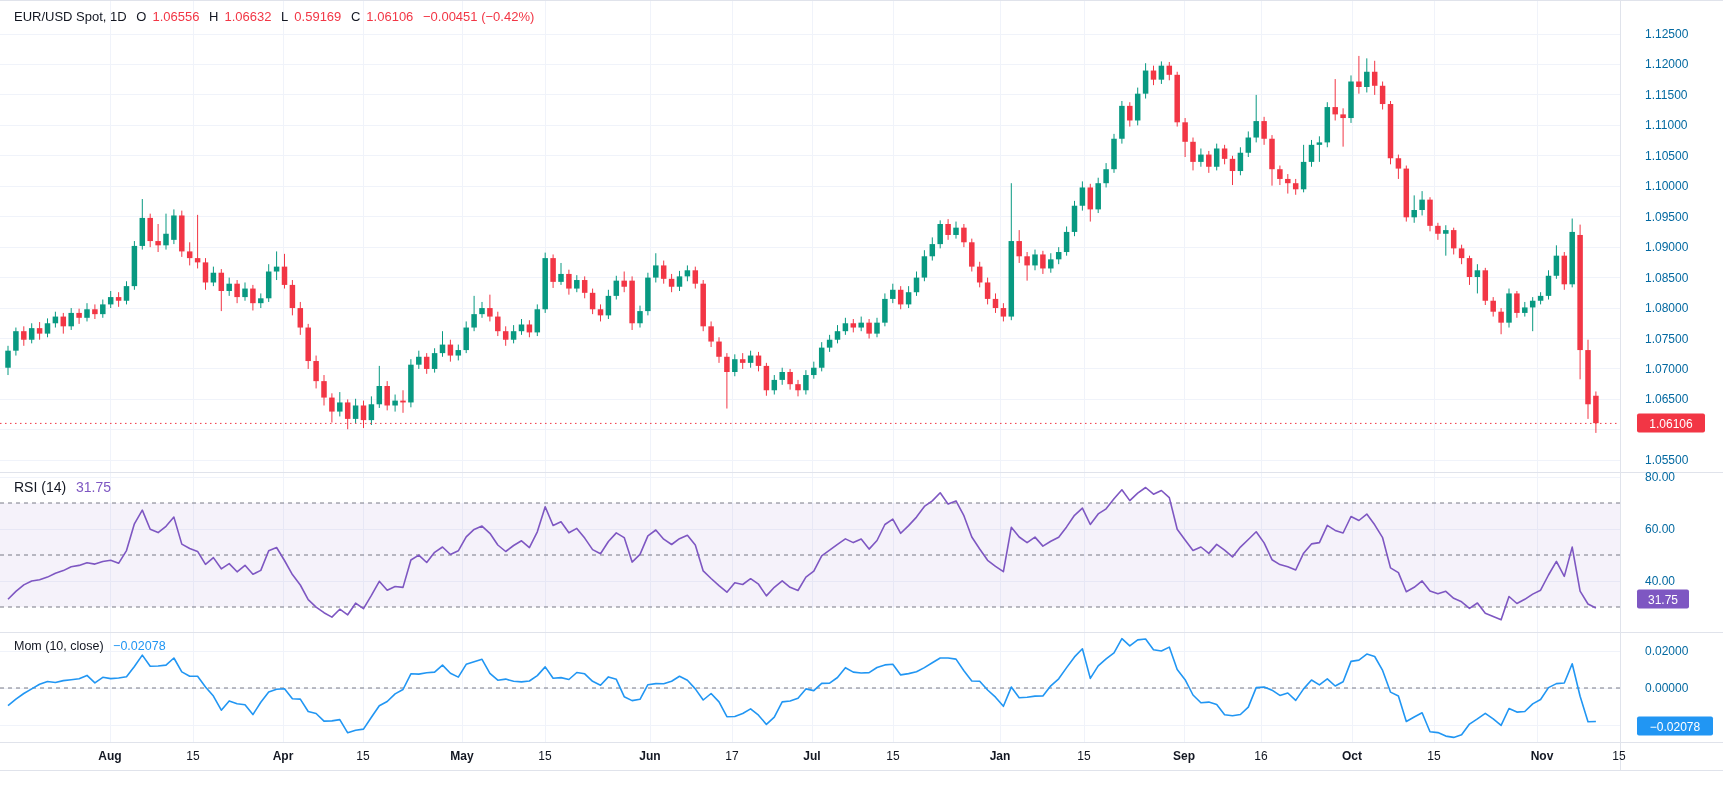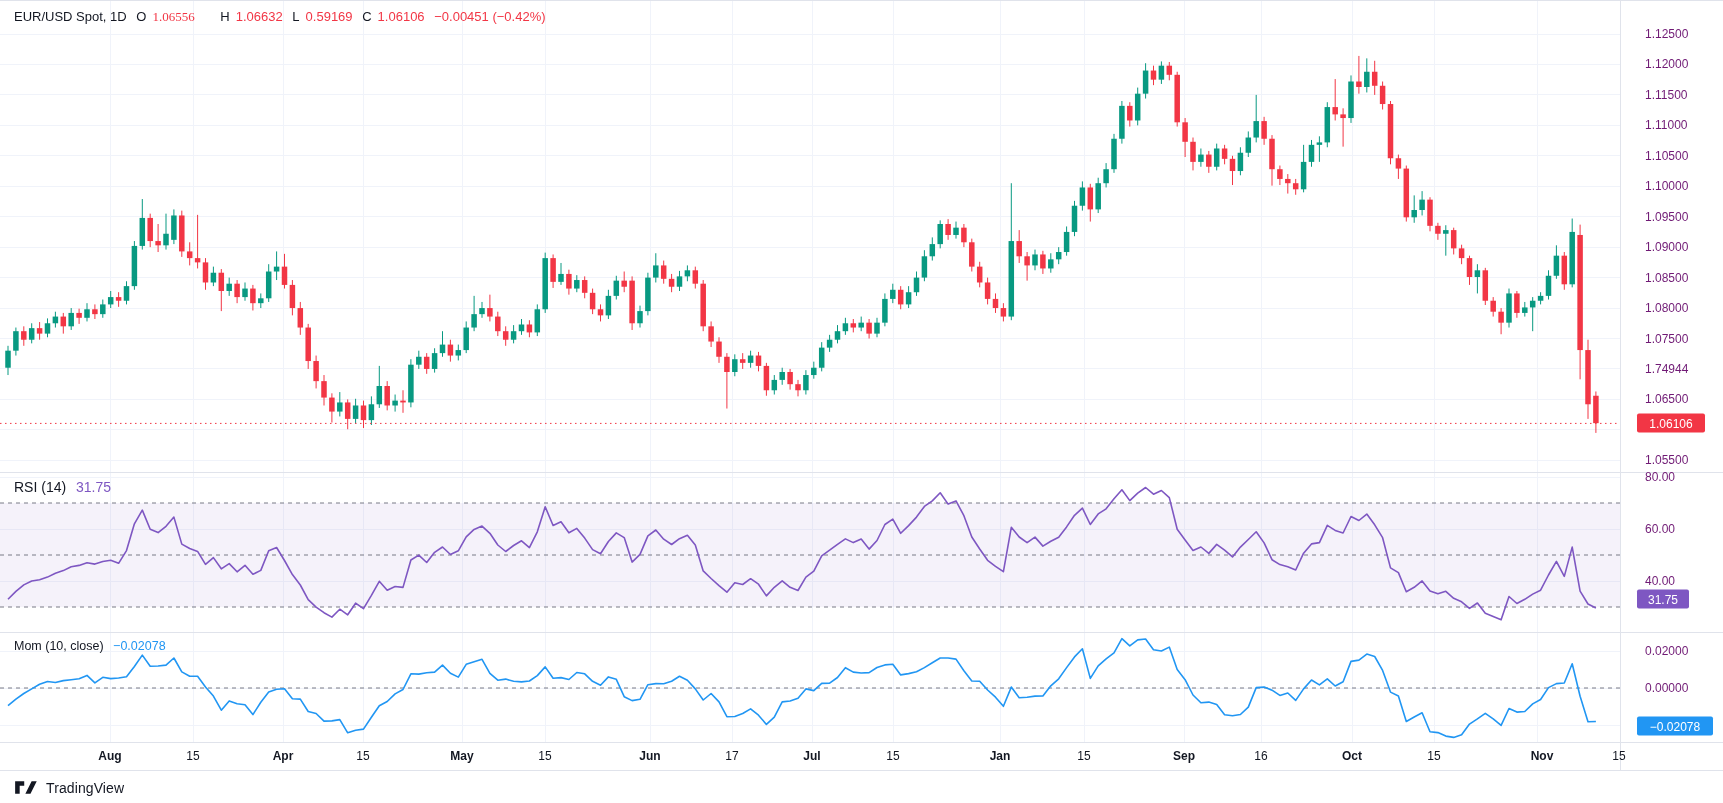--- a/index.html
+++ b/index.html
@@ -5,21 +5,21 @@
   html,body{margin:0;padding:0;background:#fff;}
   #app{position:relative;width:1723px;height:803px;background:#fff;overflow:hidden;
        font-family:"Liberation Sans",sans-serif;border-top:1px solid #e0e3eb;}
   .abs{position:absolute;}
   #chart-svg{position:absolute;left:0;top:0;}
   .pane-header{position:absolute;left:14px;font-size:13px;color:#131722;white-space:nowrap;z-index:5;}
   .pane-header .val-red{color:#f23645;}
   .pane-header .val-purple{color:#7e57c2;}
   .pane-header .val-blue{color:#2196f3;}
   .pane-header span{margin-right:6px;}
-  .axis-label{position:absolute;left:1645px;font-size:12px;color:#701a75;transform:translateY(-50%);white-space:nowrap;}
+  .axis-label{position:absolute;left:1645px;font-size:12px;color:#0369a1;transform:translateY(-50%);white-space:nowrap;}
   .time-label{position:absolute;top:748px;font-size:12px;color:#131722;transform:translateX(-50%);white-space:nowrap;}
   .time-label.major{font-weight:700;}
   .tag{position:absolute;left:1637px;height:19px;border-radius:2px;color:#fff;font-size:12px;
        display:flex;align-items:center;justify-content:center;transform:translateY(-50%);z-index:6;}
   .axis-zone{position:absolute;left:1620px;width:103px;}
   #bottom-bar{position:absolute;left:0;top:769px;width:1723px;height:34px;background:#fff;border-top:1px solid #e0e3eb;
               display:flex;align-items:center;padding-left:14px;box-sizing:border-box;}
   #logo-wrap{display:flex;align-items:center;gap:7px;color:#131722;}
   #logo-text{font-size:14px;font-weight:500;color:#131722;letter-spacing:.1px;}
 </style>
@@ -481,21 +481,21 @@
       <path d="M8.0 704.6L15.9 698.1L23.8 692.5L31.7 687.9L39.6 683.3L47.5 680.5L55.4 681.5L63.3 679.6L71.2 678.7L79.1 677.8L87.0 674.4L94.9 681.8L102.8 676.3L110.7 677.6L118.6 677.0L126.5 675.7L134.4 665.5L142.3 654.1L150.2 665.2L158.1 665.0L166.0 664.1L173.9 657.0L181.8 670.9L189.7 675.2L197.6 675.3L205.5 685.9L213.4 695.1L221.3 709.2L229.2 699.9L237.1 702.7L245.0 703.7L252.9 713.6L260.8 701.2L268.7 691.1L276.6 688.3L284.5 687.7L292.4 697.7L300.3 698.1L308.2 710.5L316.1 712.5L324.0 720.1L331.9 719.9L339.8 718.6L347.7 731.8L355.6 729.2L363.5 728.1L371.4 716.2L379.3 704.8L387.2 700.5L395.1 692.9L403.0 688.5L410.9 672.8L418.8 673.1L426.7 671.8L434.6 671.1L442.5 664.1L450.4 672.2L458.3 676.1L466.2 663.3L474.1 660.7L482.0 658.3L489.9 672.4L497.8 679.2L505.7 678.1L513.6 680.3L521.5 680.9L529.4 680.0L537.3 674.6L545.2 665.9L553.1 677.2L561.0 676.6L568.9 678.5L576.8 671.5L584.7 672.8L592.6 680.3L600.5 684.2L608.4 675.9L616.3 678.3L624.2 695.7L632.1 699.6L640.0 698.3L647.9 683.7L655.8 682.6L663.7 682.7L671.6 680.2L679.5 675.2L687.4 679.2L695.3 687.9L703.2 699.0L711.1 692.5L719.0 700.9L726.9 715.7L734.8 715.5L742.7 712.5L750.6 707.9L758.5 714.2L766.4 723.4L774.3 716.2L782.2 700.9L790.1 700.0L798.0 697.2L805.9 687.9L813.8 689.6L821.7 682.4L829.6 682.2L837.5 676.5L845.4 666.7L853.3 671.1L861.2 672.0L869.1 671.6L877.0 666.5L884.9 663.9L892.8 663.3L900.7 673.9L908.6 672.6L916.5 670.7L924.4 666.6L932.3 661.7L940.2 657.0L948.1 657.0L956.0 658.1L963.9 669.8L971.8 680.0L979.7 680.3L987.6 689.0L995.5 696.2L1003.4 705.3L1011.3 686.1L1019.2 696.8L1027.1 696.3L1035.0 695.1L1042.9 695.0L1050.8 684.8L1058.7 677.8L1066.6 666.6L1074.5 655.9L1082.4 647.8L1090.3 677.4L1098.2 664.8L1106.1 657.8L1114.0 651.9L1121.9 637.6L1129.8 644.8L1137.7 638.9L1145.6 638.0L1153.5 648.7L1161.4 650.0L1169.3 646.1L1177.2 668.5L1185.1 678.7L1193.0 694.0L1200.9 701.8L1208.8 701.1L1216.7 703.6L1224.6 713.8L1232.5 714.7L1240.4 713.5L1248.3 706.1L1256.2 686.6L1264.1 686.1L1272.0 689.2L1279.9 694.4L1287.8 692.0L1295.7 699.4L1303.6 687.9L1311.5 679.0L1319.4 683.9L1327.3 677.8L1335.2 685.0L1343.1 680.7L1351.0 660.4L1358.9 659.1L1366.8 653.1L1374.7 655.5L1382.6 669.4L1390.5 691.1L1398.4 695.0L1406.3 720.5L1414.2 716.0L1422.1 711.8L1430.0 730.8L1437.9 731.6L1445.8 735.1L1453.7 736.4L1461.6 733.8L1469.5 723.1L1477.4 717.9L1485.3 712.3L1493.2 717.9L1501.1 724.4L1509.0 707.5L1516.9 711.1L1524.8 710.5L1532.7 702.9L1540.6 698.5L1548.5 686.6L1556.4 682.6L1564.3 682.0L1572.2 662.8L1580.1 695.3L1588.0 720.7L1595.9 720.5" fill="none" stroke="#2196f3" stroke-width="1.6" stroke-linejoin="round"></path>
       <line x1="0" y1="471" x2="1723" y2="471" stroke="#e0e3eb" stroke-width="1" shape-rendering="crispEdges"></line>
       <line x1="0" y1="631" x2="1723" y2="631" stroke="#e0e3eb" stroke-width="1" shape-rendering="crispEdges"></line>
       <line x1="0" y1="741" x2="1723" y2="741" stroke="#e0e3eb" stroke-width="1" shape-rendering="crispEdges"></line>
       <line x1="0" y1="769" x2="1723" y2="769" stroke="#e0e3eb" stroke-width="1" shape-rendering="crispEdges"></line>
       <line x1="1620" y1="0" x2="1620" y2="769" stroke="#e0e3eb" stroke-width="1" shape-rendering="crispEdges"></line>
     </svg>
 
   <div class="pane-header" style="top:8px;">
     <span>EUR/USD Spot, 1D</span>
-    <span><span>O</span><span class="val-red" style="margin-right:16px;font-family:Liberation Serif, serif;">1.06556</span></span>
+    <span><span>O</span><span class="val-red" style="margin-right:0;">1.06556</span></span>
     <span><span>H</span><span class="val-red" style="margin-right:0;">1.06632</span></span>
     <span><span>L</span><span class="val-red" style="margin-right:0;">0.59169</span></span>
     <span><span>C</span><span class="val-red" style="margin-right:0;">1.06106</span></span>
     <span class="val-red">−0.00451 (−0.42%)</span>
   </div>
 
   <div class="pane-header" style="top:478px;font-size:14px;">
     <span>RSI (14)</span>
     <span class="val-purple">31.75</span>
   </div>
@@ -515,21 +515,21 @@
       <div class="axis-label" style="top: 63.45px;">1.12000</div>
       <div class="axis-label" style="top: 93.9px;">1.11500</div>
       <div class="axis-label" style="top: 124.35px;">1.11000</div>
       <div class="axis-label" style="top: 154.8px;">1.10500</div>
       <div class="axis-label" style="top: 185.25px; text-align: center;">1.10000</div>
       <div class="axis-label" style="top: 215.7px;">1.09500</div>
       <div class="axis-label" style="top: 246.15px;">1.09000</div>
       <div class="axis-label" style="top: 276.6px;">1.08500</div>
       <div class="axis-label" style="top: 307.05px;">1.08000</div>
       <div class="axis-label" style="top: 337.5px;">1.07500</div>
-      <div class="axis-label" style="top: 367.95px;">1.74944</div>
+      <div class="axis-label" style="top: 367.95px;">1.07000</div>
       <div class="axis-label" style="top: 398.4px;">1.06500</div>
       <div class="axis-label" style="top: 459.3px;">1.05500</div>
       <div class="axis-label" style="top: 476px;">80.00</div>
       <div class="axis-label" style="top: 528px;">60.00</div>
       <div class="axis-label" style="top: 580px;">40.00</div>
       <div class="axis-label" style="top: 650px;">0.02000</div>
       <div class="axis-label" style="top: 687px;">0.00000</div>
       <div class="time-label major" style="left: 110px;">Aug</div>
       <div class="time-label" style="left: 193px;">15</div>
       <div class="time-label major" style="left: 283px;">Apr</div>
@@ -553,22 +553,13 @@
   <div class="tag" style="top:422px;width:68px;background:#f23645;">
     <span>1.06106</span>
   </div>
   <div class="tag" style="top:598px;width:52px;background:#7e57c2;">
     <span>31.75</span>
   </div>
   <div class="tag" style="top:725px;width:76px;background:#2196f3;">
     <span>−0.02078</span>
   </div>
 
-  <div id="bottom-bar">
-    <div id="logo-wrap">
-      <svg width="25" height="17" viewBox="0 0 44 28">
-        <path d="M2 3 h16 v8 h-8 v14 h-8 z" fill="#131722"></path>
-        <path d="M21 3 h19 l-11 22 h-9 l11 -22 h-10 z" fill="#131722"></path>
-      </svg>
-      <span id="logo-text">TradingView</span>
-    </div>
-  </div>
 </div>
 
 </body></html>

